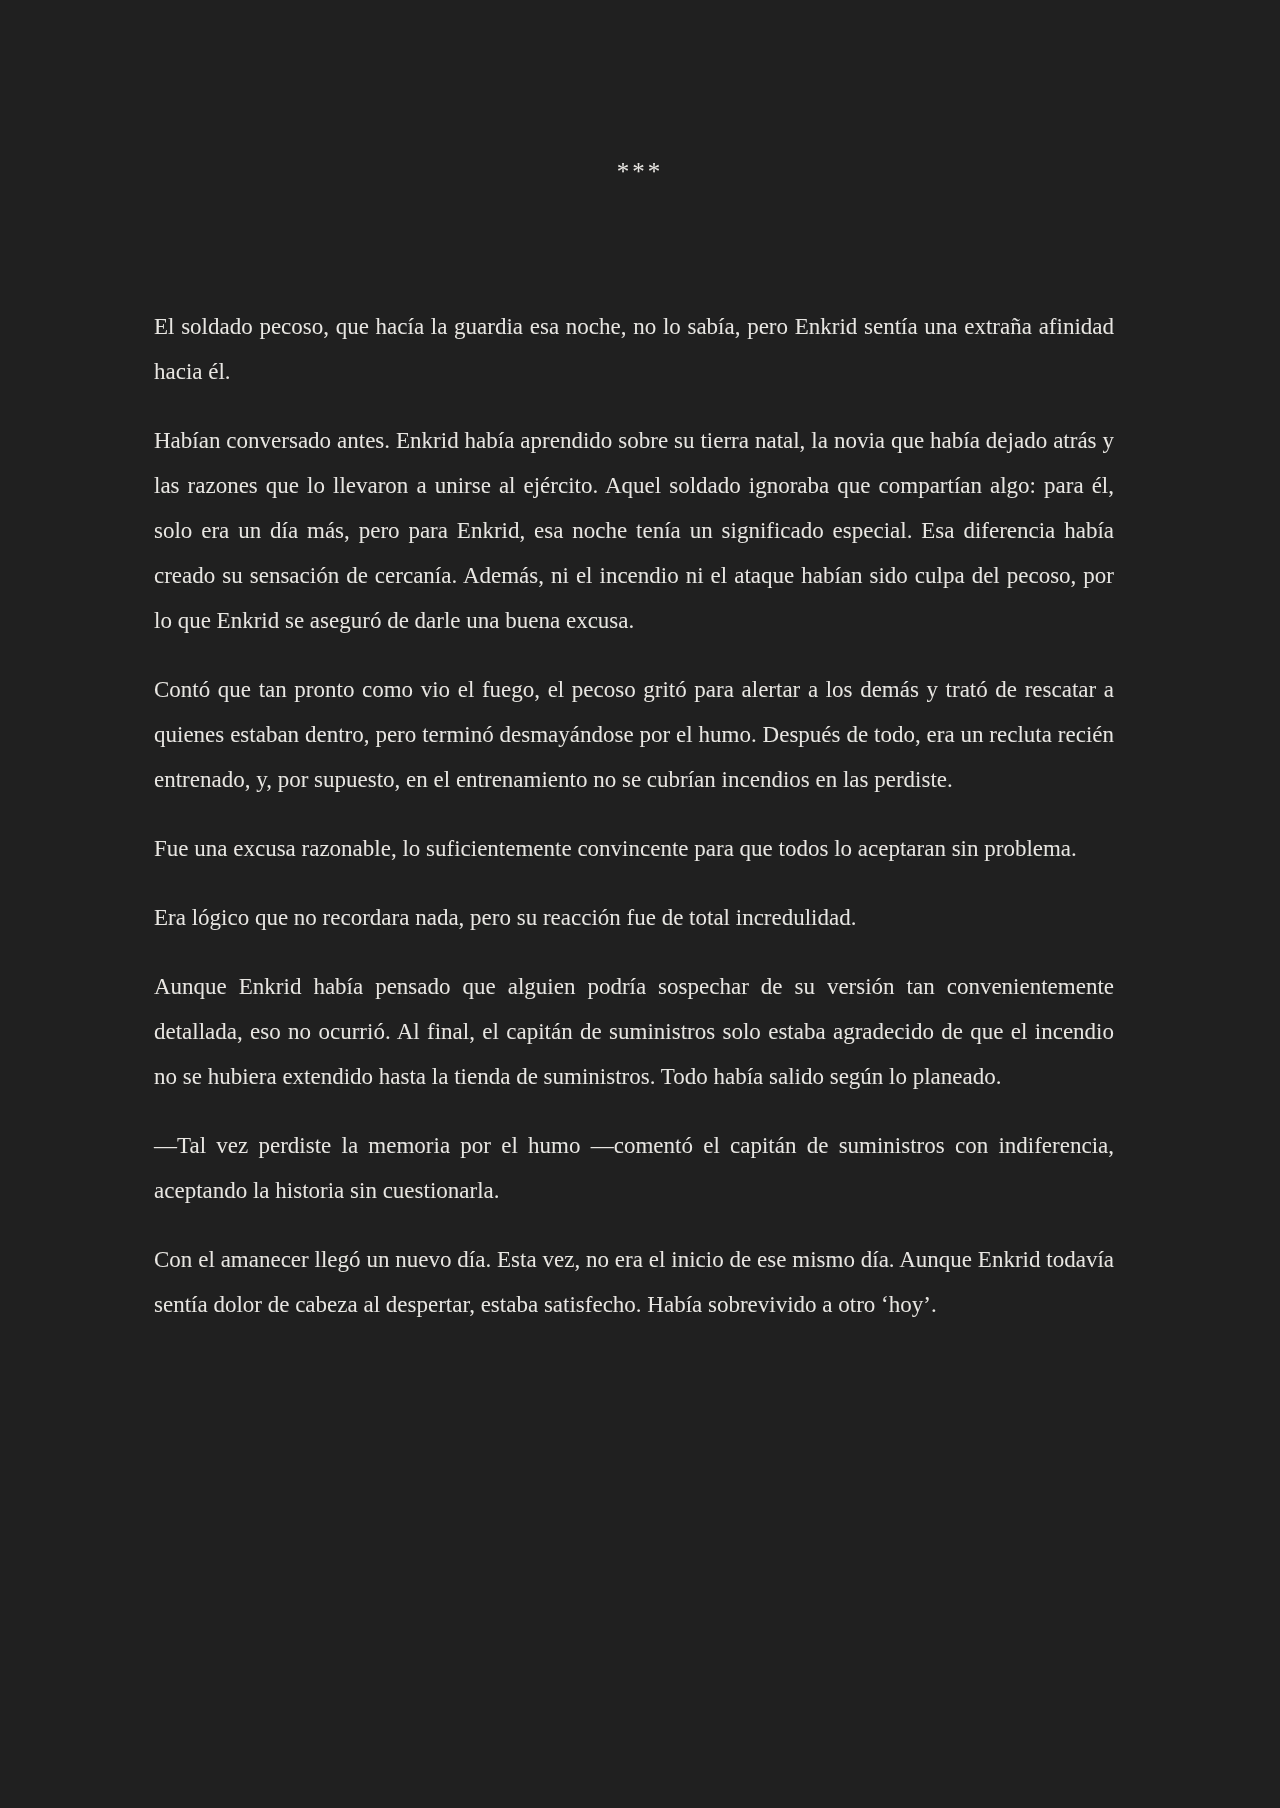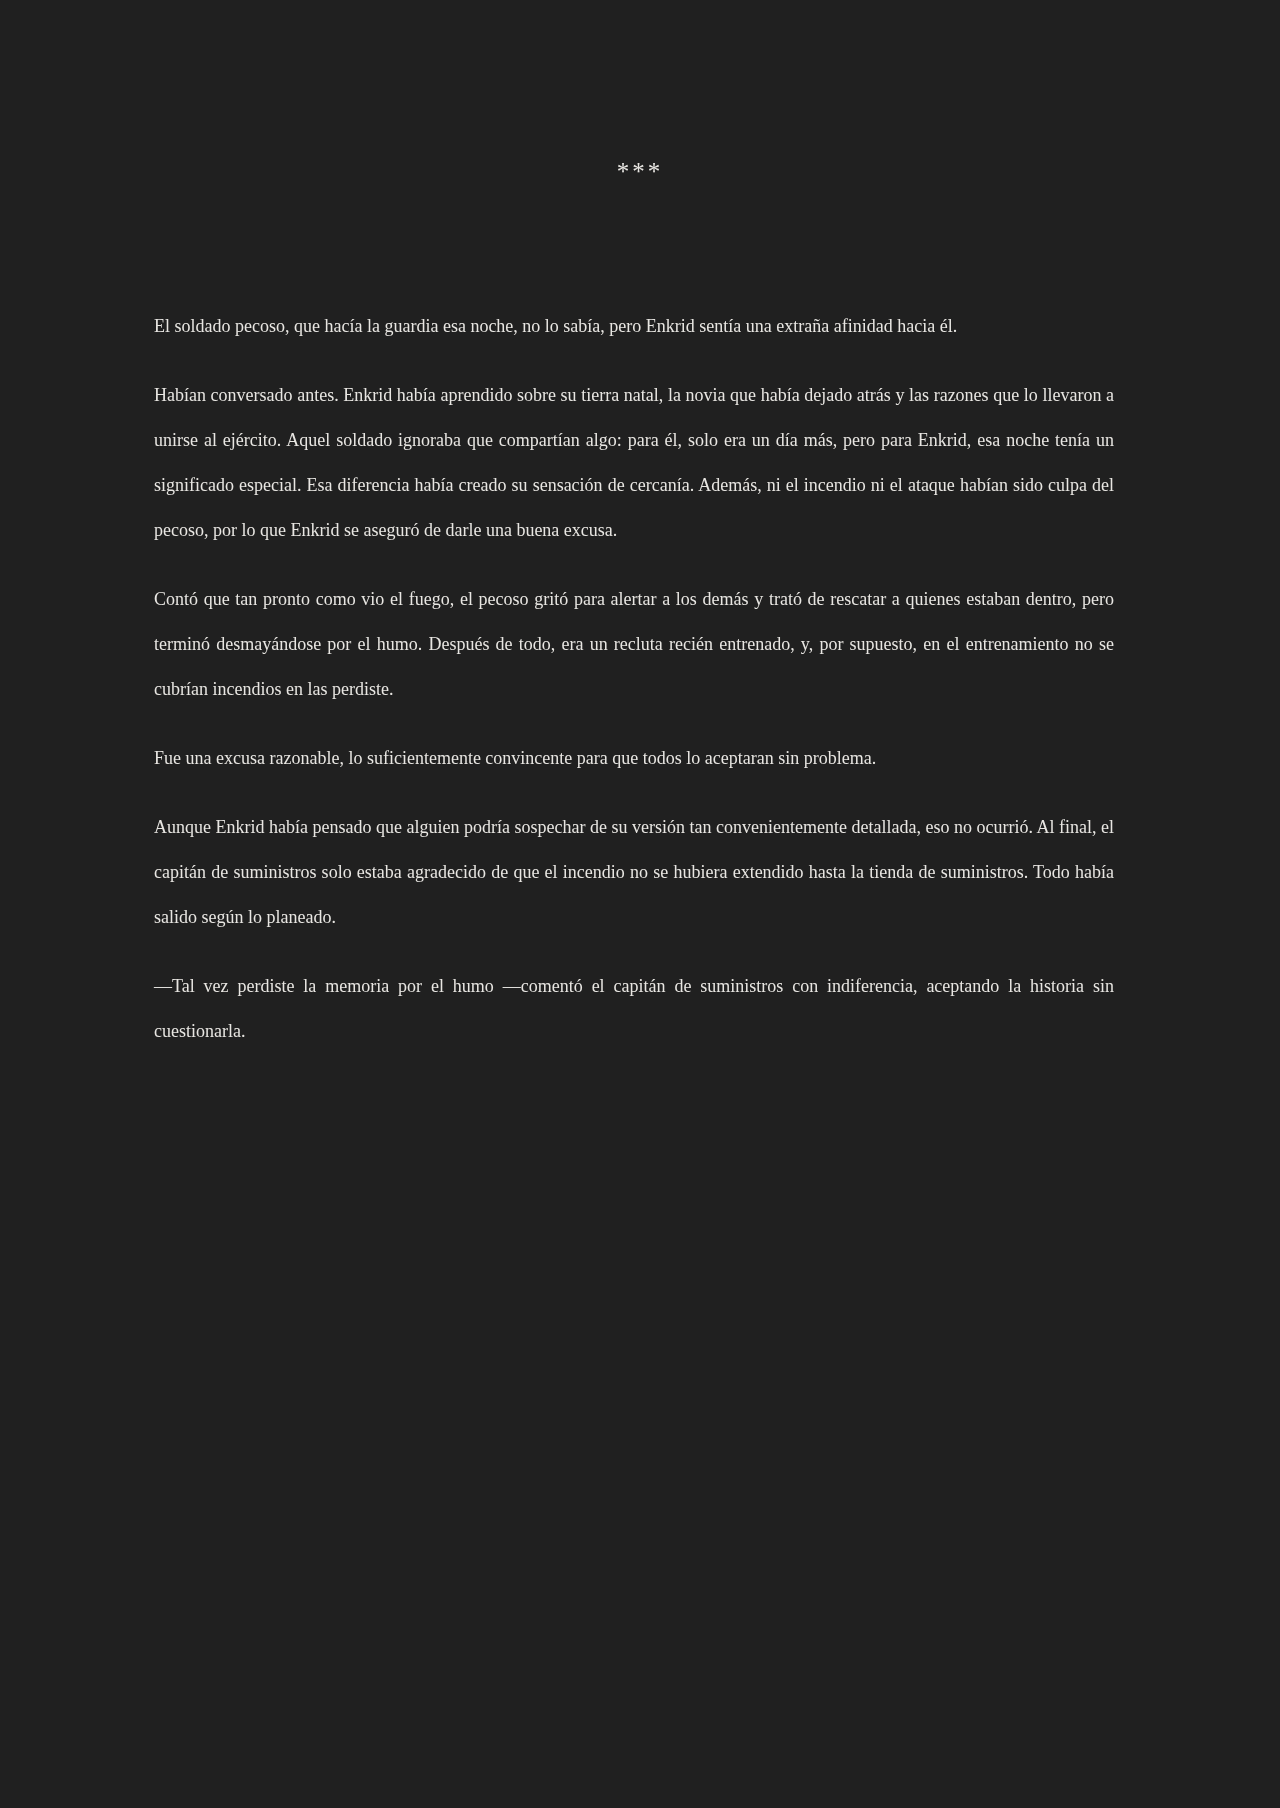--- a/index.html
+++ b/index.html
@@ -21,21 +21,21 @@
     box-sizing: border-box;
   }
   .divider {
     text-align: center;
     font-size: 25px;
     letter-spacing: 3px;
     margin: 0 0 118px 0;
     color: #e8e6e2;
   }
   .paragraph {
-    font-size: 18px;
+    font-size: 23px;
     line-height: 45px;
     text-align: justify;
     text-justify: inter-word;
     margin: 0 12px 24px 0;
     color: #e8e6e2;
   }
 </style>
 </head>
 <body>
 
@@ -44,18 +44,20 @@
 
   <p class="paragraph">El soldado pecoso, que hacía la guardia esa noche, no lo sabía, pero Enkrid sentía una extraña afinidad hacia él.</p>
 
   <p class="paragraph">Habían conversado antes. Enkrid había aprendido sobre su tierra natal, la novia que había dejado atrás y las razones que lo llevaron a unirse al ejército. Aquel soldado ignoraba que compartían algo: para él, solo era un día más, pero para Enkrid, esa noche tenía un significado especial. Esa diferencia había creado su sensación de cercanía. Además, ni el incendio ni el ataque habían sido culpa del pecoso, por lo que Enkrid se aseguró de darle una buena excusa.</p>
 
   <p class="paragraph">Contó que tan pronto como vio el fuego, el pecoso gritó para alertar a los demás y trató de rescatar a quienes estaban dentro, pero terminó desmayándose por el humo. Después de todo, era un recluta recién entrenado, y, por supuesto, en el entrenamiento no se cubrían incendios en las perdiste.</p>
 
   <p class="paragraph">Fue una excusa razonable, lo suficientemente convincente para que todos lo aceptaran sin problema.</p>
 
 
+  <p class="paragraph">Era lógico que no recordara nada, pero su reacción fue de total incredulidad.</p>
 
   <p class="paragraph">Aunque Enkrid había pensado que alguien podría sospechar de su versión tan convenientemente detallada, eso no ocurrió. Al final, el capitán de suministros solo estaba agradecido de que el incendio no se hubiera extendido hasta la tienda de suministros. Todo había salido según lo planeado.</p>
 
   <p class="paragraph">—Tal vez perdiste la memoria por el humo —comentó el capitán de suministros con indiferencia, aceptando la historia sin cuestionarla.</p>
 
+  <p class="paragraph">Con el amanecer llegó un nuevo día. Esta vez, no era el inicio de ese mismo día. Aunque Enkrid todavía sentía dolor de cabeza al despertar, estaba satisfecho. Había sobrevivido a otro ‘hoy’.</p>
 </main>
 
 </body></html>

